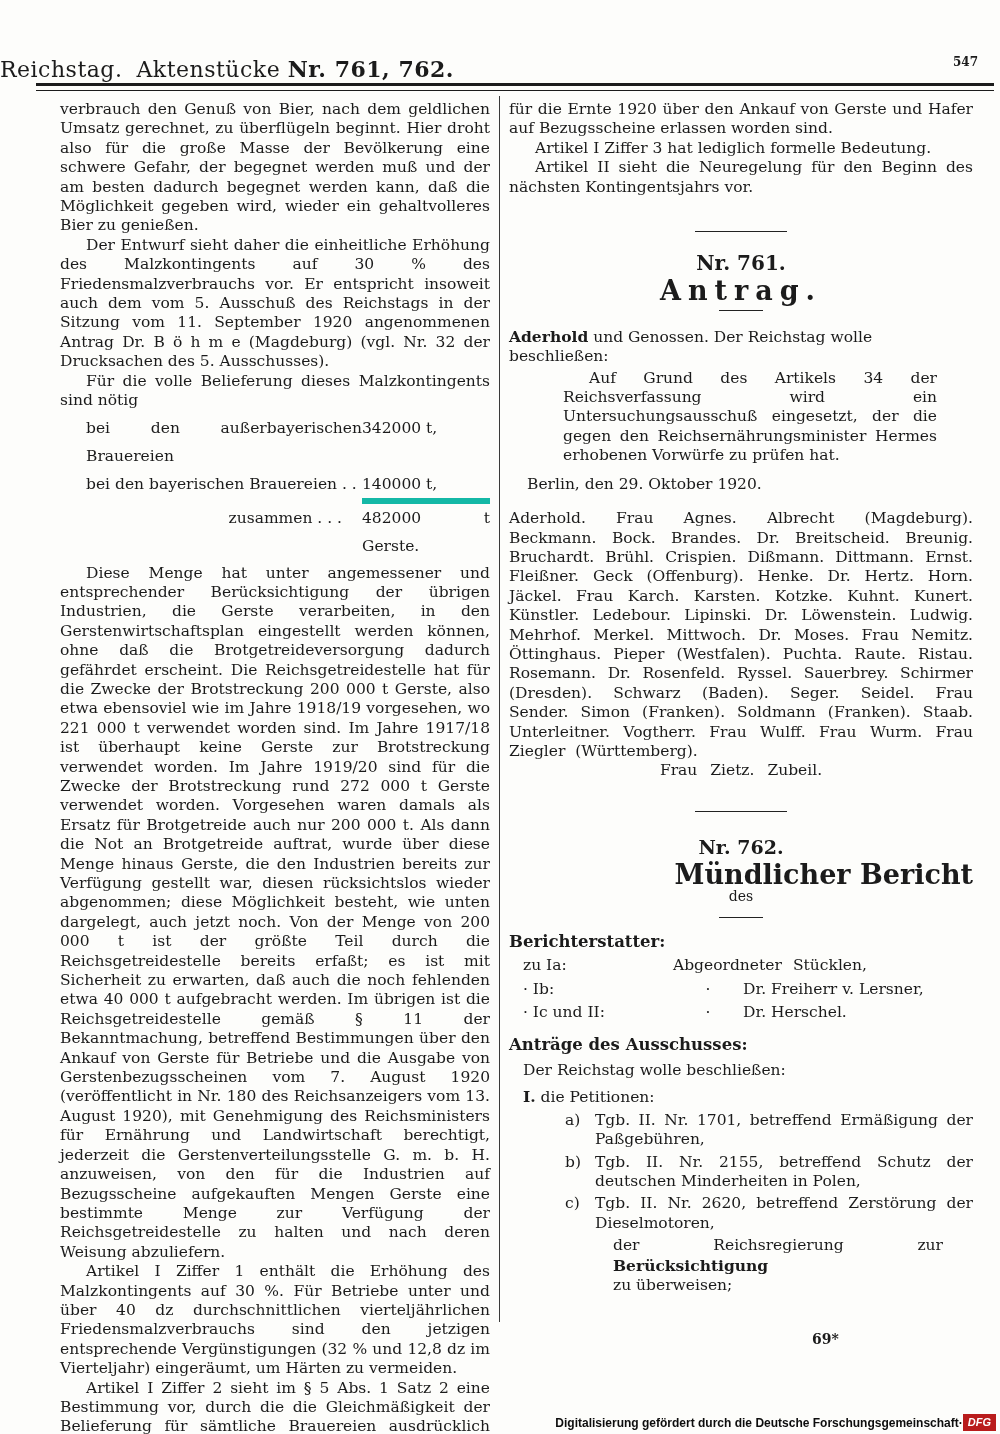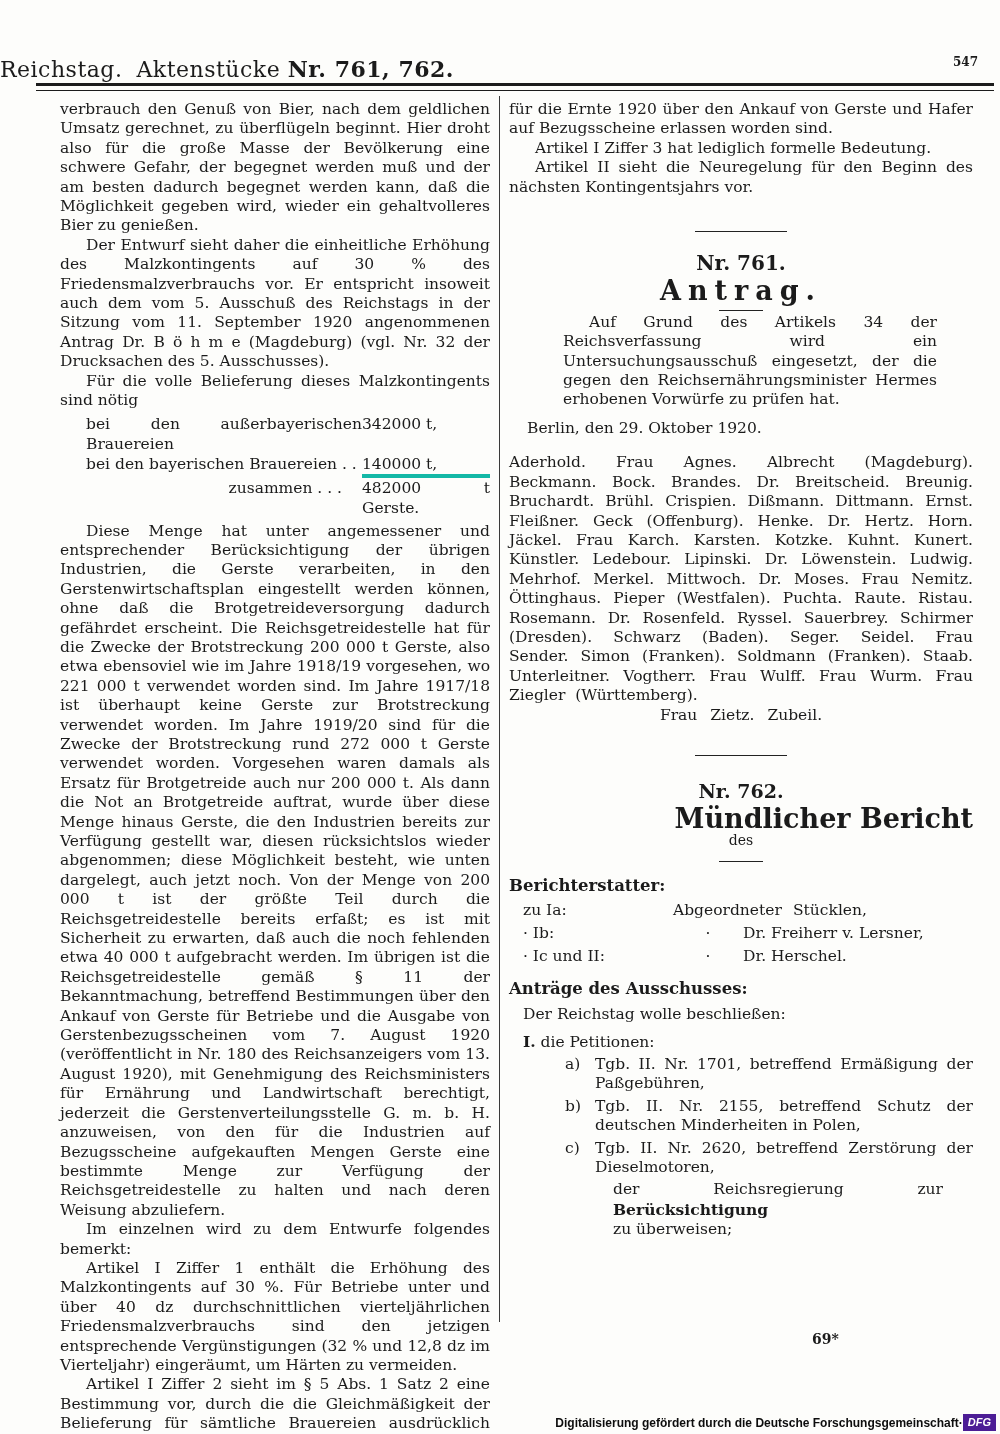--- a/index.html
+++ b/index.html
@@ -21,25 +21,25 @@
 
   
   .col{position:absolute; top:100px; font-size:15.5px; line-height:19.4px; text-align:justify;}
   .col-left{left:60px;  width:430px;}
   .col-right{left:509px; width:464px;}
   p{margin:0;}
   .ind{text-indent:26px;}
 
   
   .tbl{margin:3px 0 4px 0;}
-  .tbl-row{display:flex; padding-left:26px; line-height:20px;}
+  .tbl-row{display:flex; padding-left:26px; line-height:28px;}
   .tbl-label{flex:1;}
   .tbl-label.sum{text-align:right; padding-right:20px;}
   .tbl-value{width:128px;}
-  .tbl-value.underlined{border-bottom:4px solid #14b8a6;}
+  .tbl-value.underlined{border-bottom:6px solid #14b8a6;}
 
   
   .hr-short{width:92px; height:0; border-top:1.5px solid #222; margin:0 auto;}
   .hr-tiny{width:44px; height:0; border-top:1.5px solid #222; margin:0 auto;}
 
   
   .doc-number{text-align:center; font-size:20px; font-weight:bold; margin-top:22px;}
   .antrag-title{text-align:center; font-size:27px; font-weight:bold; letter-spacing:7px; margin-top:8px;}
   .bericht-title{text-align:right; font-size:27px; font-weight:bold; margin-top:8px;}
   .bericht-des{text-align:center; font-size:14px; margin-top:2px;}
@@ -62,21 +62,21 @@
   .pet-item .pl{width:30px; margin-left:56px; flex:none;}
   .pet-item .pt{flex:1;}
   .pet-clause{margin:3px 30px 0 104px;}
   .pet-clause b{font-weight:bold;}
 
   .sig-mark{position:absolute; left:812px; top:1331px; font-size:14px; font-weight:bold;}
 
   
   .dfg-footer{position:absolute; right:4px; bottom:3px; display:flex; align-items:center; 
     font-family:"Liberation Sans", sans-serif; font-size:12px; font-weight:bold; color:#0d0d0d;}
-  .dfg-logo{display:inline-block; background:#4c1d95; color:#ffffff; font-size:11px;
+  .dfg-logo{display:inline-block; background:#b91c1c; color:#ffffff; font-size:11px;
     font-weight:bold; font-style:italic; padding:2px 5px 3px 5px; line-height:12px;}
 </style>
 </head>
 <body>
 
 <div class="page">
 
   <div class="masthead">
     <span class="journal">Reichstag.</span><span class="issue"><span>Aktenstücke </span><b>Nr. 761, 762.</b></span>
   </div>
@@ -98,36 +98,36 @@
         <span class="tbl-label">bei den bayerischen Brauereien .  .</span>
         <span class="tbl-value underlined">140000 t,</span>
       </div>
       <div class="tbl-row">
         <span class="tbl-label sum">zusammen .  .  .</span>
         <span class="tbl-value">482000 t Gerste.</span>
       </div>
     </div>
 
     <p class="ind">Diese Menge hat unter angemessener und entsprechender Berücksichtigung der übrigen Industrien, die Gerste verarbeiten, in den Gerstenwirtschaftsplan eingestellt werden können, ohne daß die Brotgetreideversorgung dadurch gefährdet erscheint. Die Reichsgetreidestelle hat für die Zwecke der Brotstreckung 200 000 t Gerste, also etwa ebensoviel wie im Jahre 1918/19 vorgesehen, wo 221 000 t verwendet worden sind. Im Jahre 1917/18 ist überhaupt keine Gerste zur Brotstreckung verwendet worden. Im Jahre 1919/20 sind für die Zwecke der Brotstreckung rund 272 000 t Gerste verwendet worden. Vorgesehen waren damals als Ersatz für Brotgetreide auch nur 200 000 t. Als dann die Not an Brotgetreide auftrat, wurde über diese Menge hinaus Gerste, die den Industrien bereits zur Verfügung gestellt war, diesen rücksichtslos wieder abgenommen; diese Möglichkeit besteht, wie unten dargelegt, auch jetzt noch. Von der Menge von 200 000 t ist der größte Teil durch die Reichsgetreidestelle bereits erfaßt; es ist mit Sicherheit zu erwarten, daß auch die noch fehlenden etwa 40 000 t aufgebracht werden. Im übrigen ist die Reichsgetreidestelle gemäß § 11 der Bekanntmachung, betreffend Bestimmungen über den Ankauf von Gerste für Betriebe und die Ausgabe von Gerstenbezugsscheinen vom 7. August 1920 (veröffentlicht in Nr. 180 des Reichsanzeigers vom 13. August 1920), mit Genehmigung des Reichsministers für Ernährung und Landwirtschaft berechtigt, jederzeit die Gerstenverteilungsstelle G. m. b. H. anzuweisen, von den für die Industrien auf Bezugsscheine aufgekauften Mengen Gerste eine bestimmte Menge zur Verfügung der Reichsgetreidestelle zu halten und nach deren Weisung abzuliefern.</p>
-    <p class="ind">Im einzelnen wird zu dem Entwurfe folgendes bemerkt:</p>
     <p class="ind">Artikel I Ziffer 1 enthält die Erhöhung des Malzkontingents auf 30 %. Für Betriebe unter und über 40 dz durchschnittlichen vierteljährlichen Friedensmalzverbrauchs sind den jetzigen entsprechende Vergünstigungen (32 % und 12,8 dz im Vierteljahr) eingeräumt, um Härten zu vermeiden.</p>
     <p class="ind">Artikel I Ziffer 2 sieht im § 5 Abs. 1 Satz 2 eine Bestimmung vor, durch die die Gleichmäßigkeit der Belieferung für sämtliche Brauereien ausdrücklich festgelegt und dem Reichsrat die Möglichkeit gegeben wird, sich über den Stand der Belieferung zu unterrichten. Der jetzige § 5 Abs. 1 Satz 2 wird 2. Abs., der jetzige Abs. 3 ist als Abs. 4 mit Rücksicht auf die Bestimmungen ergänzt worden, die auf Grund des § 8 a der Reichsgetreideordnung</p>
   </div>
 
   <div class="col col-right">
     <p>für die Ernte 1920 über den Ankauf von Gerste und Hafer auf Bezugsscheine erlassen worden sind.</p>
     <p class="ind">Artikel I Ziffer 3 hat lediglich formelle Bedeutung.</p>
     <p class="ind">Artikel II sieht die Neuregelung für den Beginn des nächsten Kontingentsjahrs vor.</p>
 
     <div class="hr-short" style="margin-top:34px;"></div>
 
     <div class="doc-number">Nr. 761.</div>
     <div class="antrag-title">Antrag.</div>
     <div class="hr-tiny" style="margin-top:9px;"></div>
 
+    <p class="mover" style="margin-top:16px; text-align:left;"><b>Aderhold</b><span> und Genossen.  Der Reichstag wolle beschließen:</span></p>
 
     <p class="resolution">Auf Grund des Artikels 34 der Reichsverfassung wird ein Untersuchungsausschuß eingesetzt, der die gegen den Reichsernährungsminister Hermes erhobenen Vorwürfe zu prüfen hat.</p>
     <p class="dateline">Berlin, den 29. Oktober 1920.</p>
 
     <p class="signatories">Aderhold. Frau Agnes. Albrecht (Magdeburg). Beckmann. Bock. Brandes. Dr. Breitscheid. Breunig. Bruchardt. Brühl. Crispien. Dißmann. Dittmann. Ernst. Fleißner. Geck (Offenburg). Henke. Dr. Hertz. Horn. Jäckel. Frau Karch. Karsten. Kotzke. Kuhnt. Kunert. Künstler. Ledebour. Lipinski. Dr. Löwenstein. Ludwig. Mehrhof. Merkel. Mittwoch. Dr. Moses. Frau Nemitz. Öttinghaus. Pieper (Westfalen). Puchta. Raute. Ristau. Rosemann. Dr. Rosenfeld. Ryssel. Sauerbrey. Schirmer (Dresden). Schwarz (Baden). Seger. Seidel. Frau Sender. Simon (Franken). Soldmann (Franken). Staab. Unterleitner. Vogtherr. Frau Wulff. Frau Wurm. Frau Ziegler (Württemberg).</p>
     <p class="signatories-last">Frau Zietz. Zubeil.</p>
 
     <div class="hr-short" style="margin-top:30px;"></div>
 
     <div class="doc-number" style="margin-top:26px; font-size:19px;">Nr. 762.</div>

